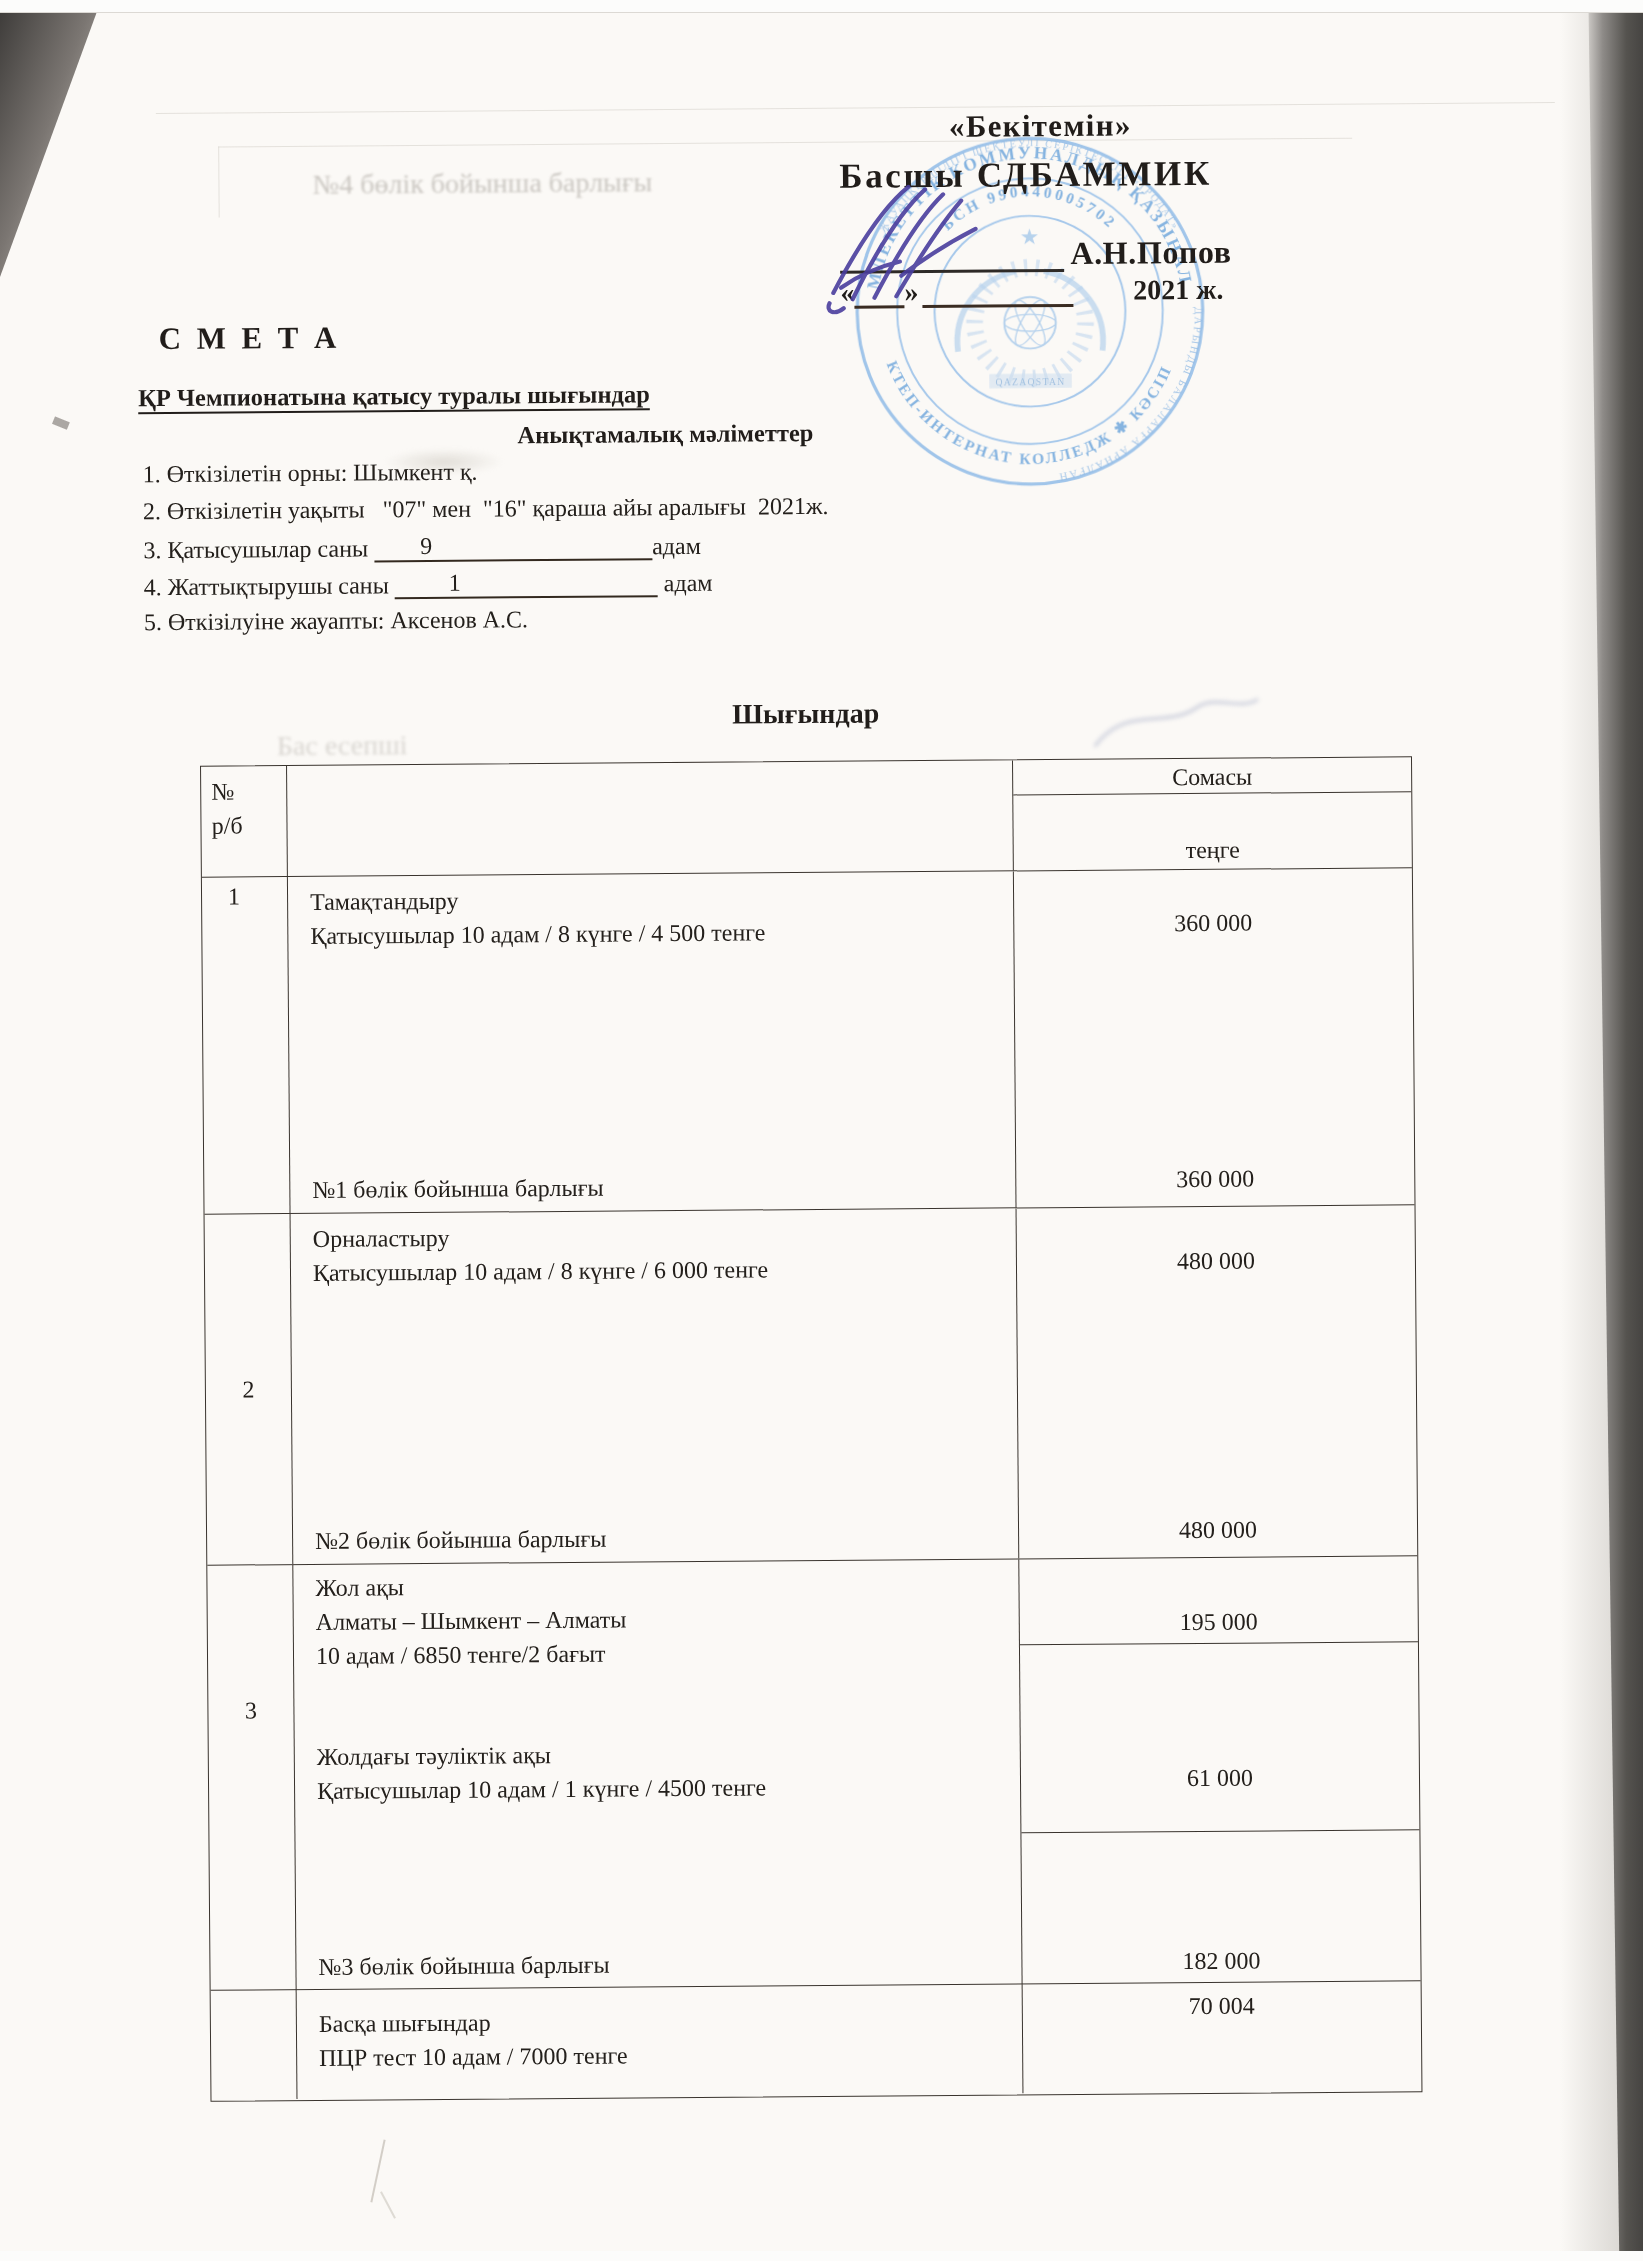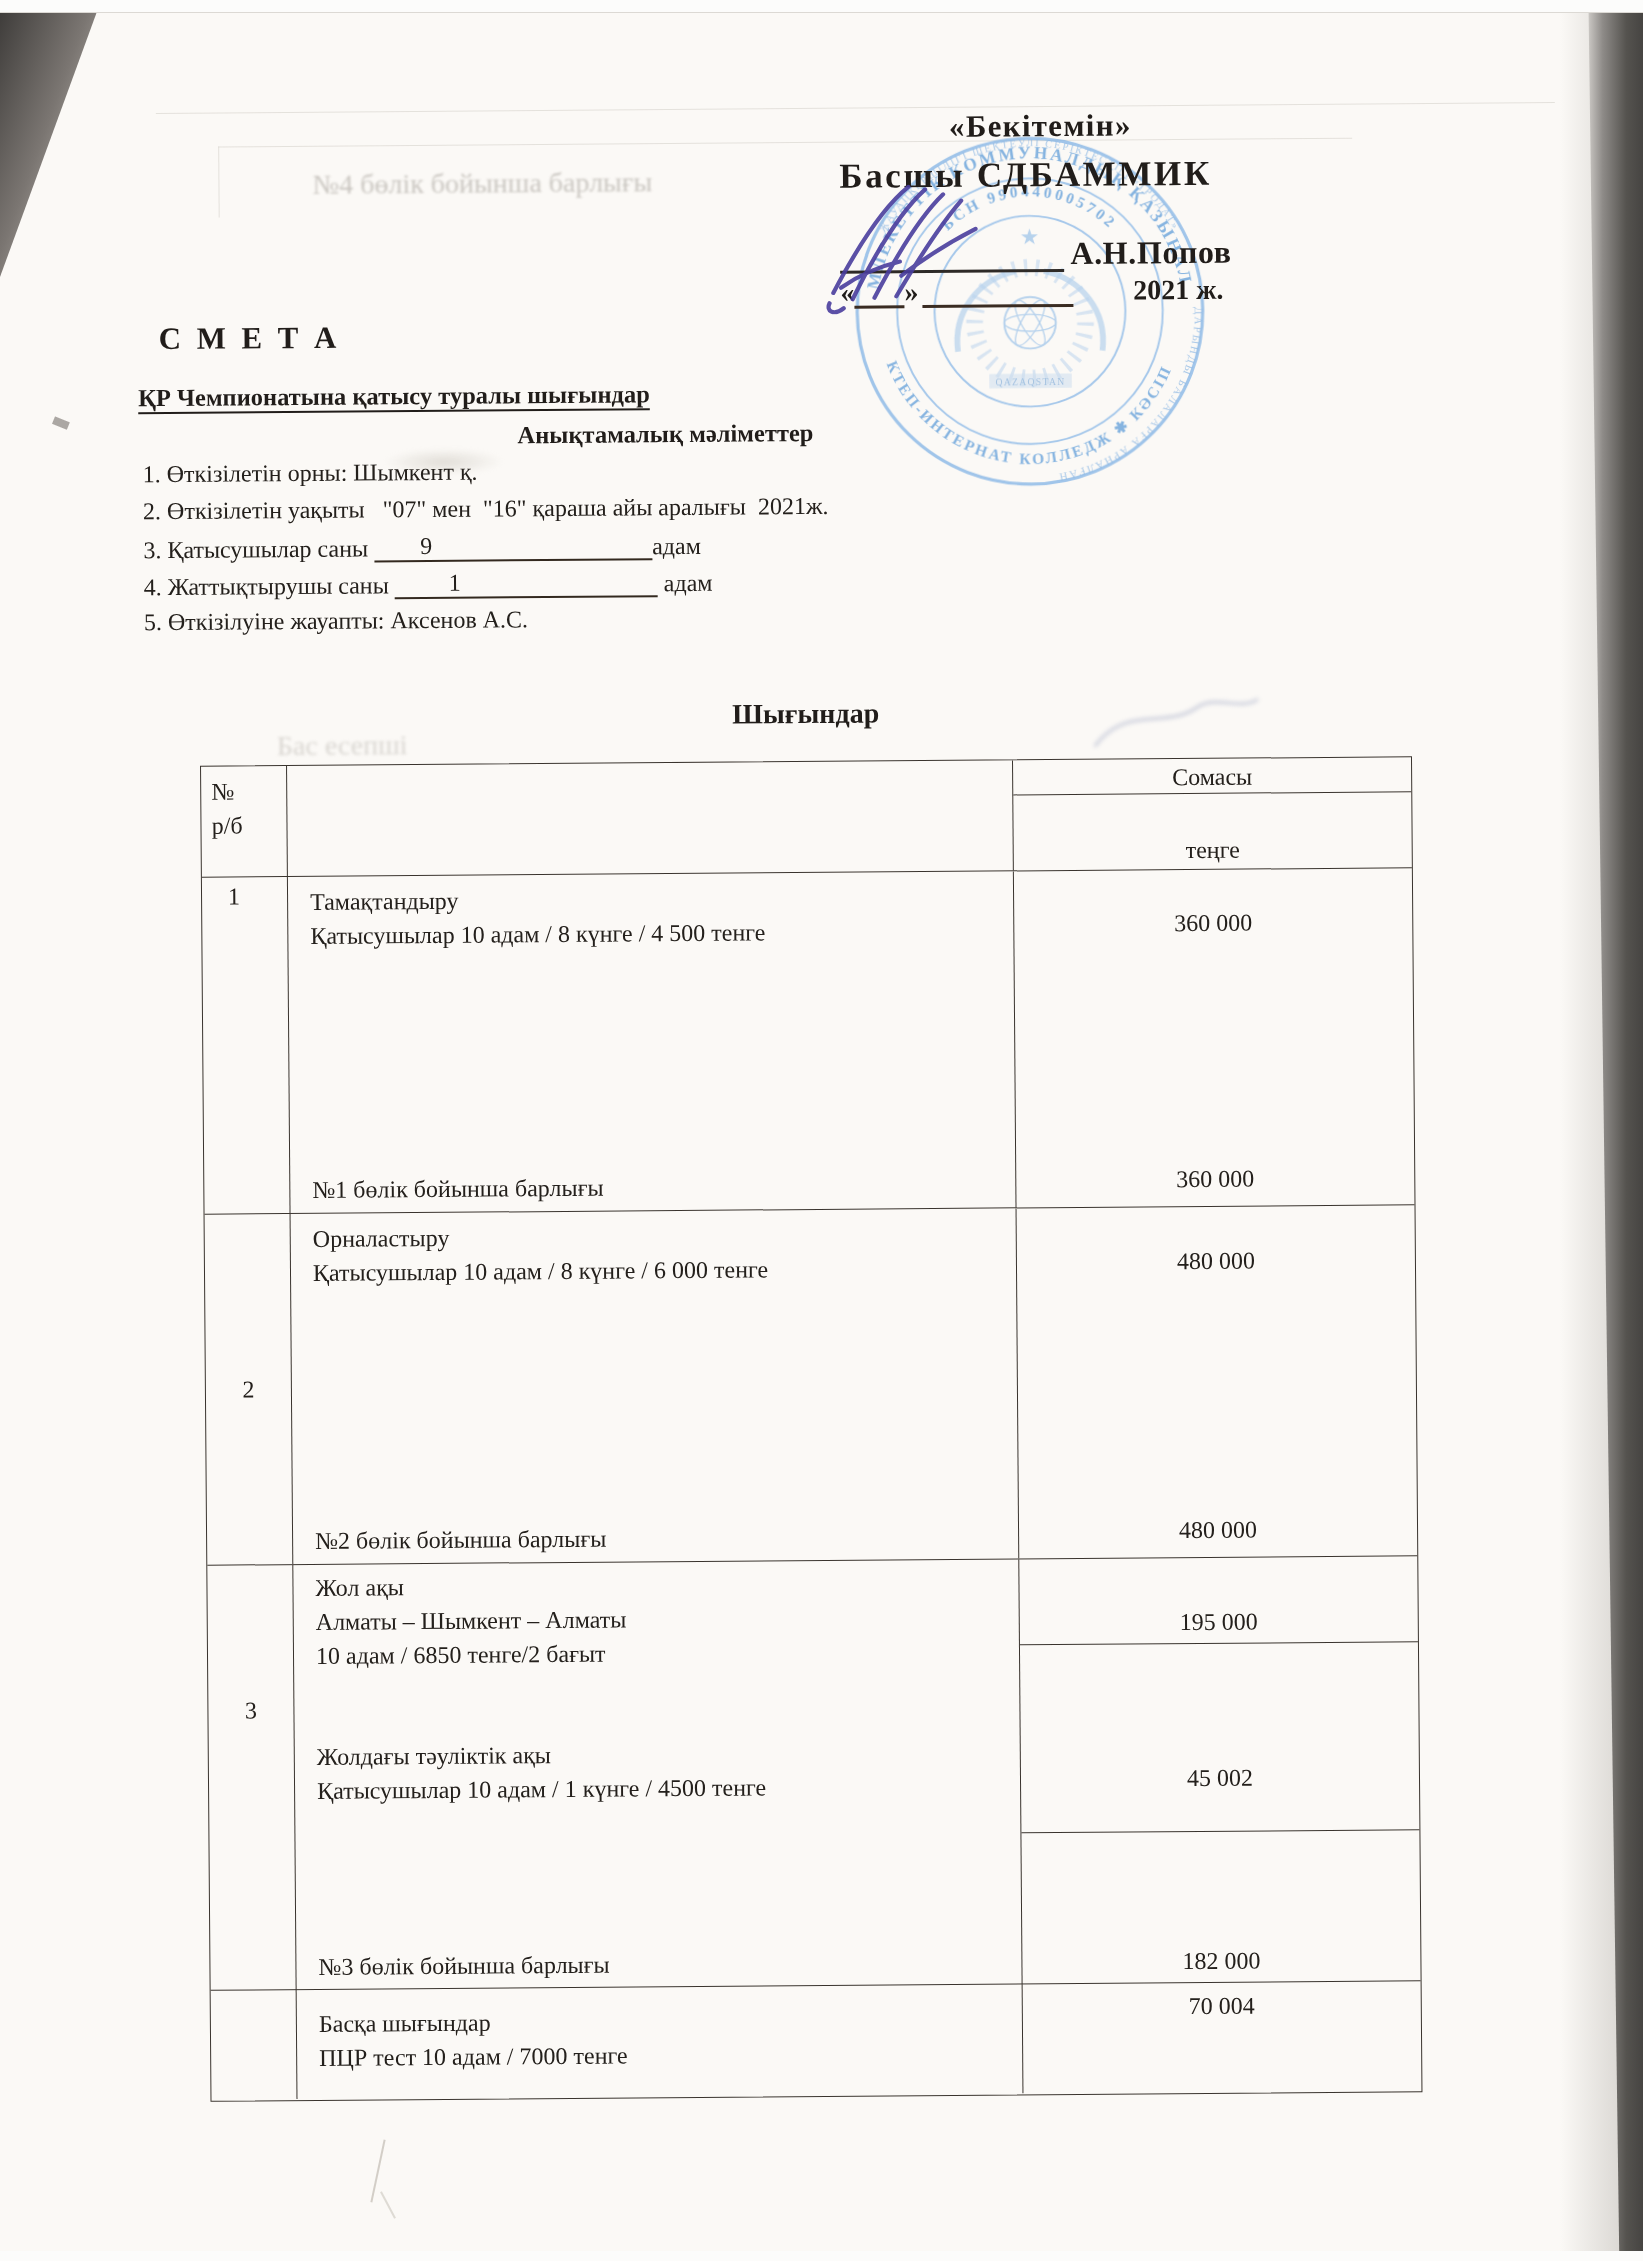--- a/index.html
+++ b/index.html
@@ -237,21 +237,21 @@
             <div class="line">Жолдағы тәуліктік ақы</div>
             <div class="line">Қатысушылар 10 адам / 1 күнге / 4500 тенге</div>
           </div>
           <div class="r3lbl line">№3 бөлік бойынша барлығы</div>
         </div>
         <div class="c">
           <div class="sub3 sc1">
               <span class="line">195 000</span>
             </div>
           <div class="sub3 sc2">
-              <span class="line">45 002</span>
+              <span class="line">61 000</span>
             </div>
           <div class="sub3 sc3">
               <span class="line">182 000</span>
             </div>
         </div>
       </div>
 
       <div class="trow r4">
         <div class="c c1"></div>
         <div class="c c2">

